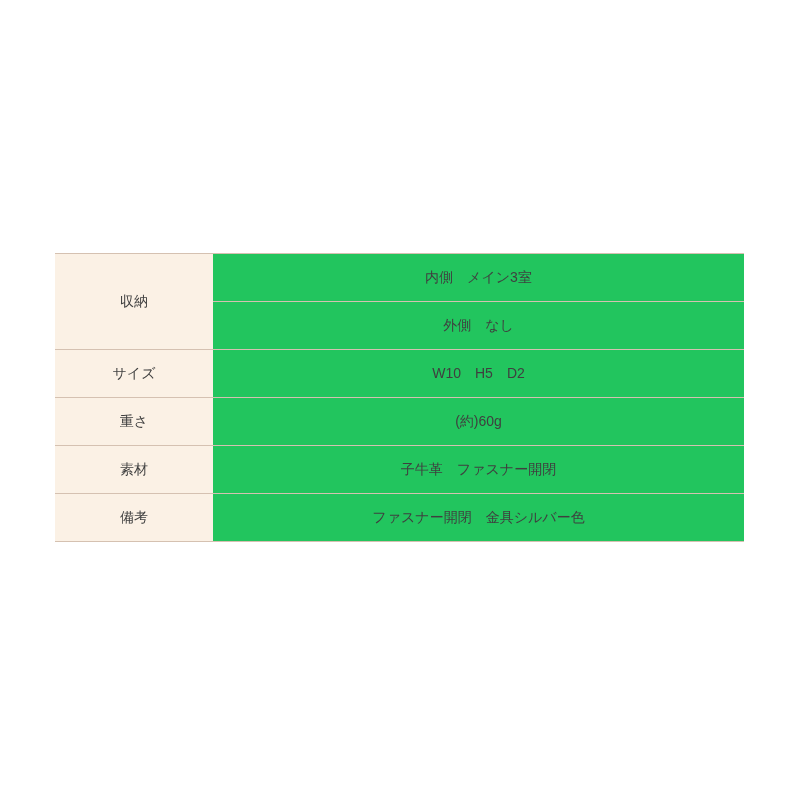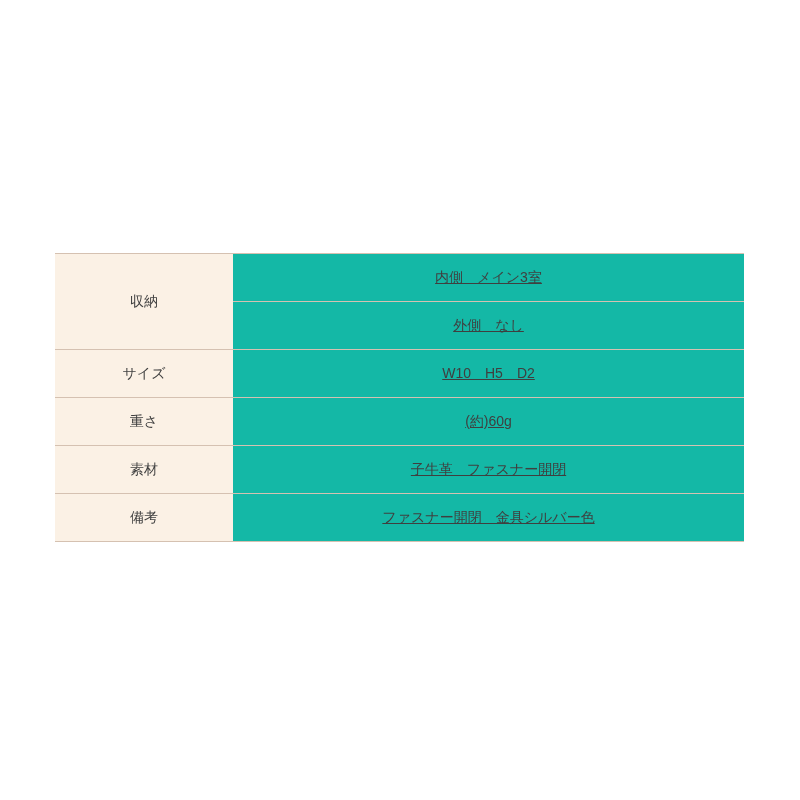--- a/index.html
+++ b/index.html
@@ -32,26 +32,25 @@
     border-left: none;
     border-right: none;
     text-align: center;
     vertical-align: middle;
     font-weight: normal;
     height: 47px;
     padding: 0;
     line-height: 1.4;
   }
   table.spec-table th {
-    width: 178px;
+    width: 158px;
     background: #fbf1e5;
   }
   table.spec-table td {
-    background: #14b8a6;
-    text-decoration: underline;
+    background: #22c55e;
   }
 </style>
 </head>
 <body>
 
 <div class="canvas">
   <table class="spec-table">
     <tbody>
       <tr>
         <th rowspan="2">収納</th>

